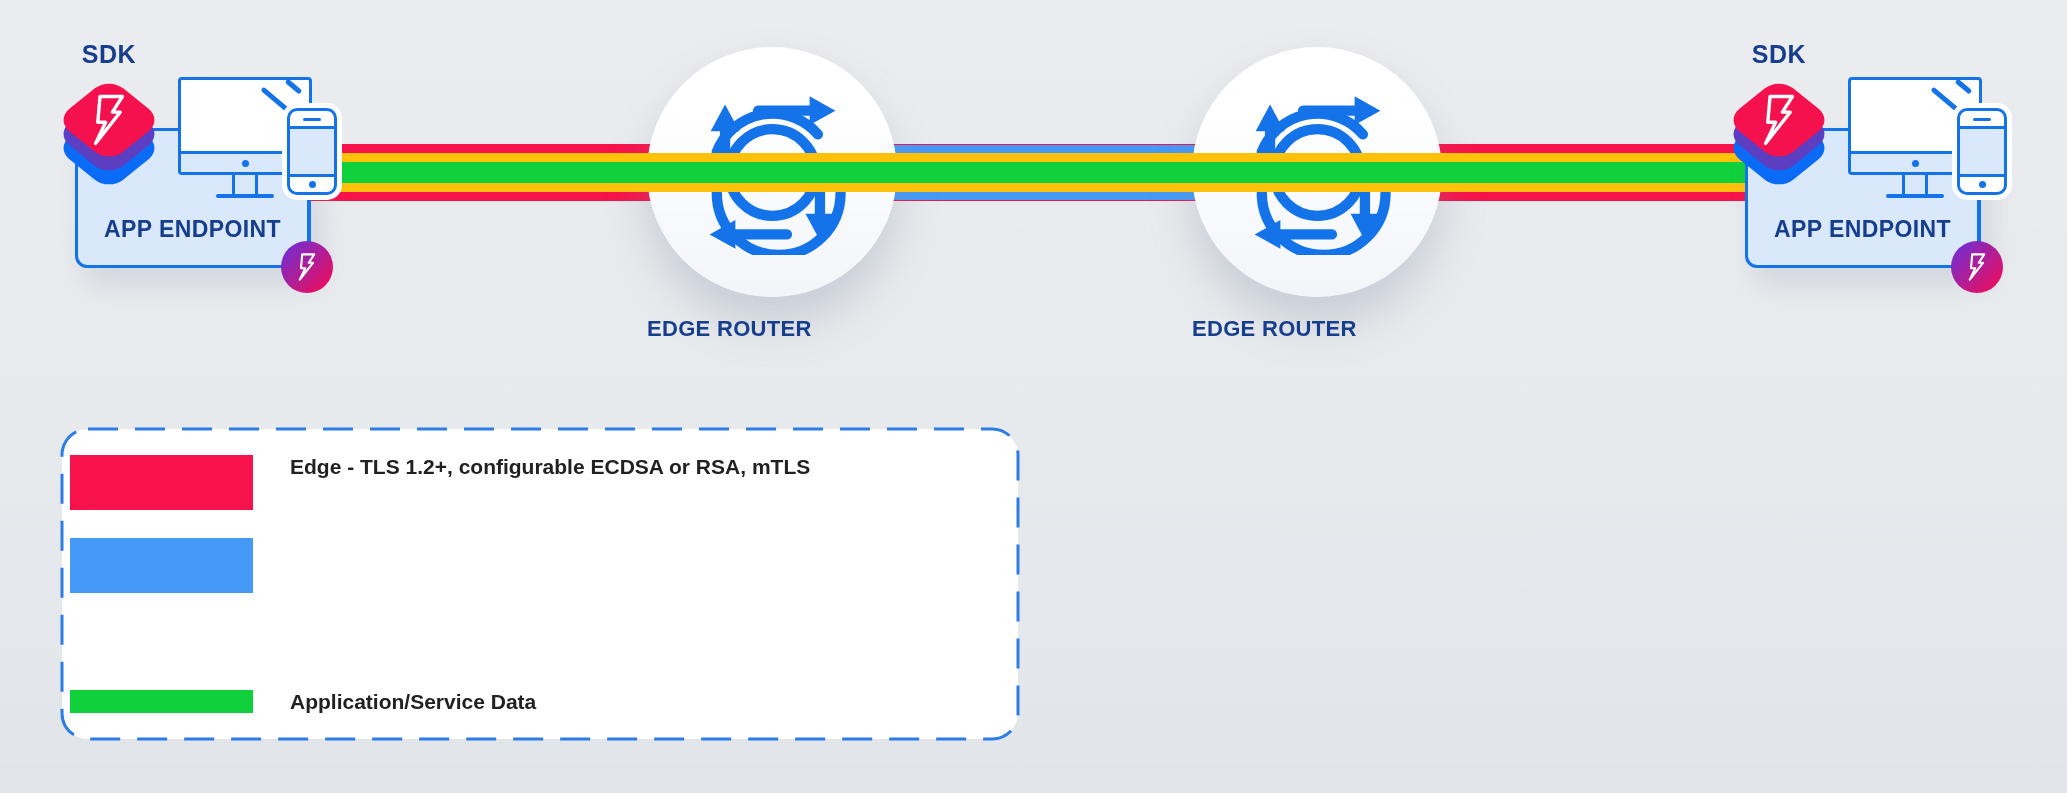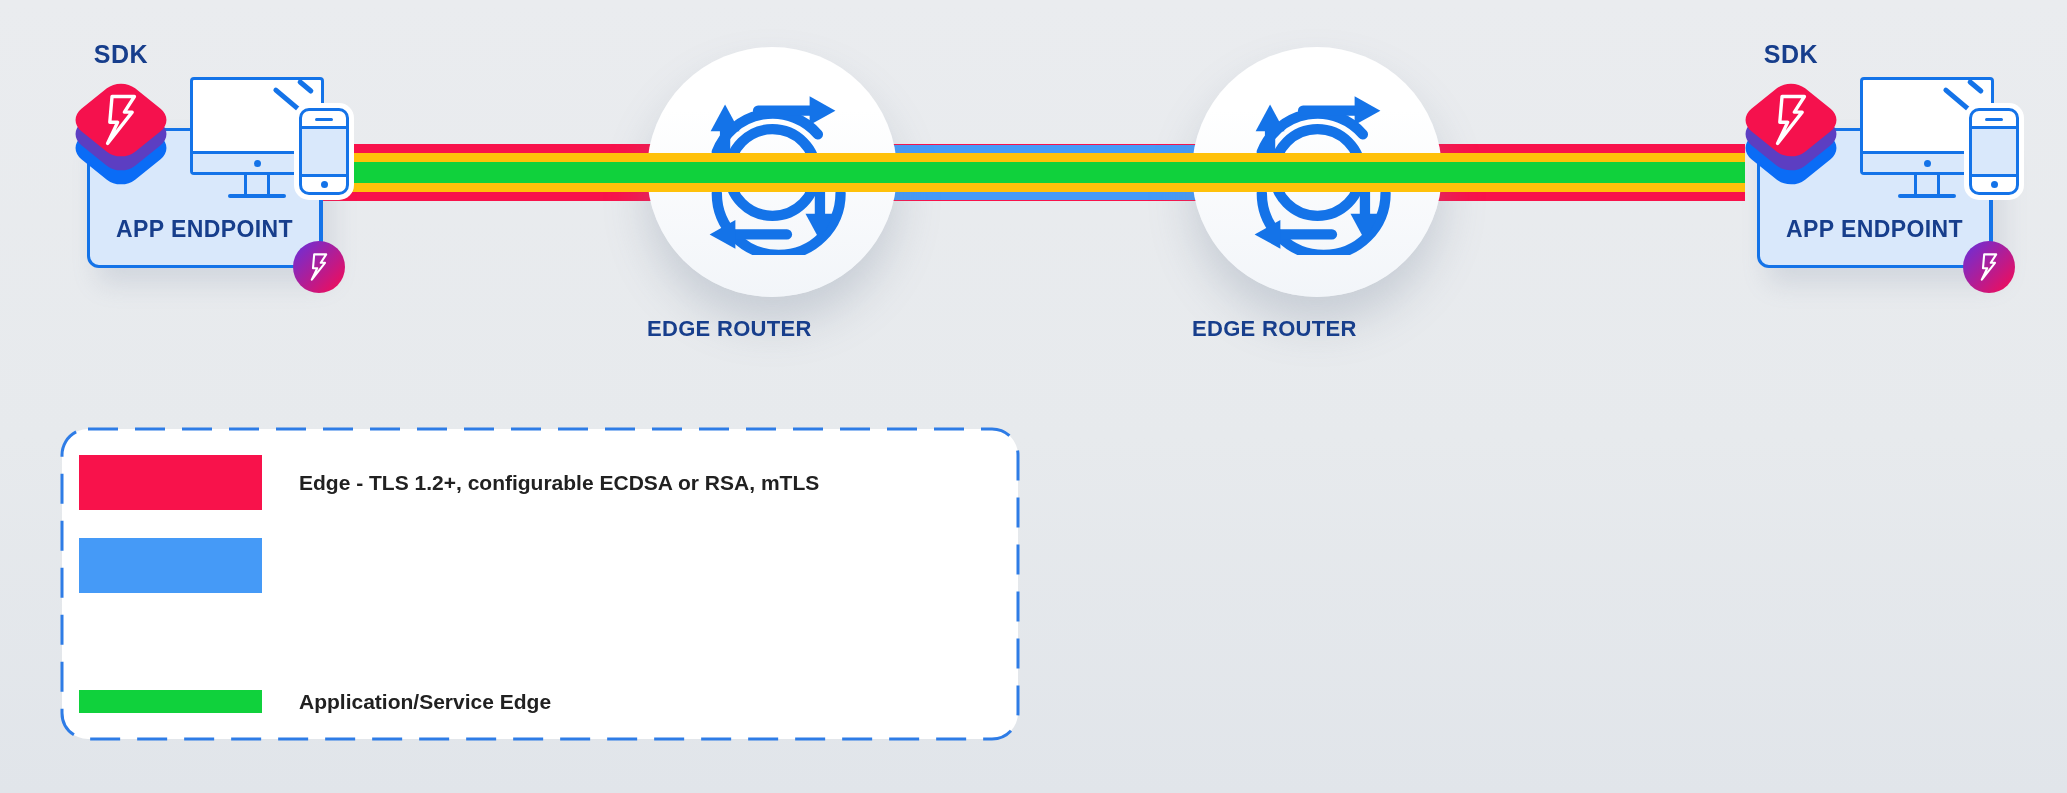--- a/index.html
+++ b/index.html
@@ -32,21 +32,21 @@
   .router-icon.r1{left:690px;}
   .router-icon.r2{left:1235px;}
   .router-label{
     position:absolute;top:316px;width:250px;text-align:left;
     color:var(--c-navy);font-size:22px;font-weight:600;letter-spacing:.3px;
   }
   .router-label.r1{left:647px;}
   .router-label.r2{left:1192px;}
 
   
-  .endpoint{position:absolute;top:0;width:400px;height:330px;margin-left:12px;}
+  .endpoint{position:absolute;top:0;width:400px;height:330px;}
   .endpoint.ep-left{left:0;}
   .endpoint.ep-right{left:1670px;}
 
   .sdk-label{position:absolute;left:70px;top:40px;width:78px;text-align:center;
     color:var(--c-navy);font-size:25px;font-weight:600;letter-spacing:.5px;}
 
   .ep-box{
     position:absolute;left:75px;top:128px;width:235px;height:140px;
     background:var(--c-box-fill);border:3px solid var(--c-outline);border-radius:12px;
     box-shadow:10px 16px 26px rgba(120,135,160,.20);
@@ -90,21 +90,21 @@
     border-radius:50%;background:var(--c-outline);}
 
   .connector{position:absolute;left:308px;top:195px;width:3px;height:52px;background:var(--c-outline);}
   .sdk-badge{position:absolute;left:281px;top:241px;width:52px;height:52px;border-radius:50%;
     background:linear-gradient(135deg,var(--c-badge-purple) 15%,var(--c-badge-pink) 90%);
     display:flex;align-items:center;justify-content:center;}
 
   
   .legend{position:absolute;left:60px;top:427px;width:960px;height:314px;}
   .legend-frame{position:absolute;left:0;top:0;width:100%;height:100%;}
-  .legend-row{position:absolute;left:19px;display:flex;align-items:center;}
+  .legend-row{position:absolute;left:10px;display:flex;align-items:flex-start;}
   .legend-row.row0{top:28px;height:55px;}
   .legend-row.row1{top:111px;height:55px;}
   .legend-row.row2{top:198px;height:41px;}
   .legend-row.row3{top:263px;height:23px;}
   .legend-swatch{width:183px;height:100%;}
   .legend-label{margin-left:37px;color:var(--c-legend-text);font-size:21px;
     font-weight:600;white-space:nowrap;}
 </style>
 </head>
 <body>
@@ -245,15 +245,15 @@
   </svg>
   <div class="legend-row row0">
     <div class="legend-swatch" style="background-color: rgb(248, 18, 75);"></div>
     <div class="legend-label">Edge - TLS 1.2+, configurable ECDSA or RSA, mTLS</div>
   </div>
   <div class="legend-row row1">
     <div class="legend-swatch" style="background-color: rgb(69, 154, 247);"></div>
   </div>
   <div class="legend-row row3">
     <div class="legend-swatch" style="background-color: rgb(16, 209, 60);"></div>
-    <div class="legend-label">Application/Service Edge</div>
+    <div class="legend-label">Application/Service Data</div>
   </div>
 </div>
 
 </body></html>

